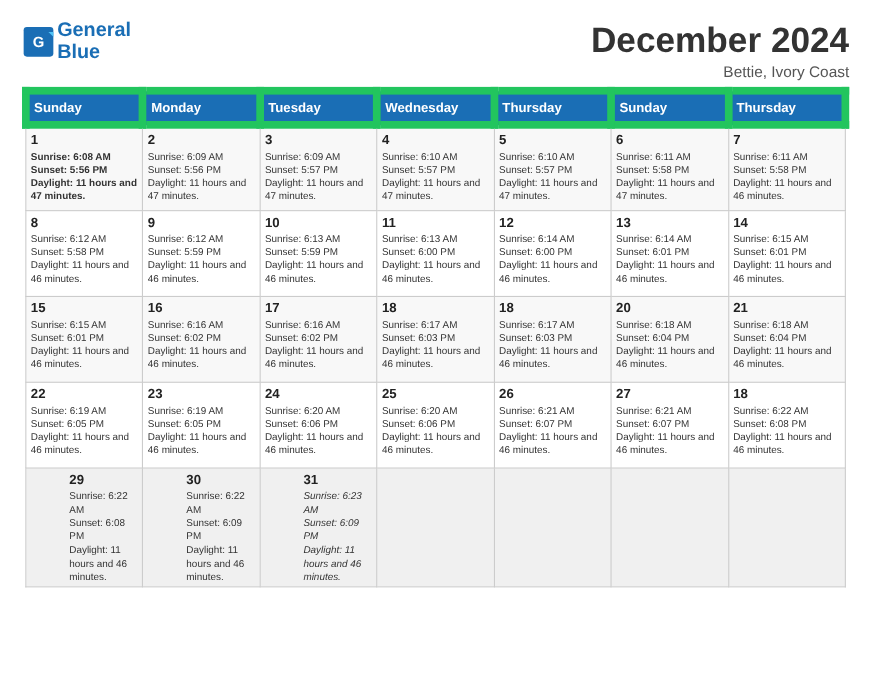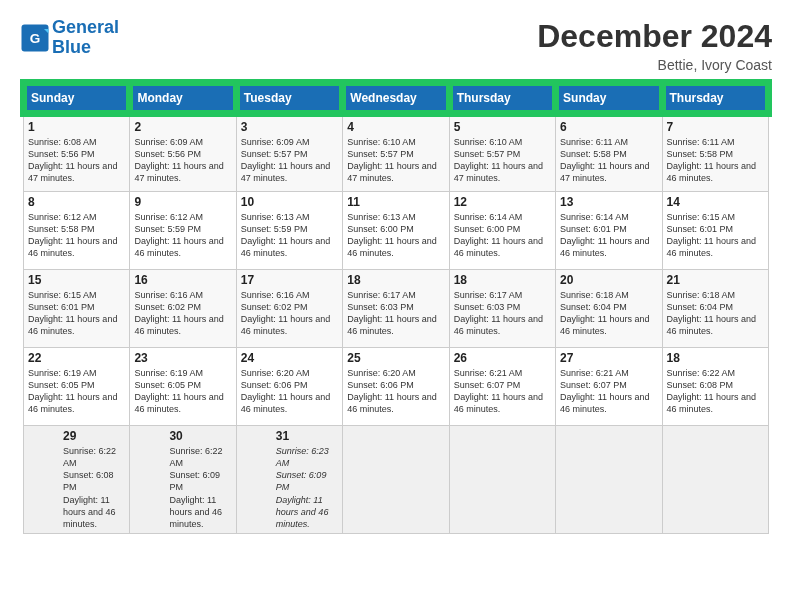--- a/index.html
+++ b/index.html
@@ -130,21 +130,21 @@
         <th>Wednesday</th>
         <th>Thursday</th>
         <th>Sunday</th>
         <th>Thursday</th>
       </tr>
     </thead>
     <tbody id="calendar-body">
     <tr>
           <td>
             <span class="day-num">1</span>
-            <div class="cell-text" style="white-space: pre-line;">Sunrise: 6:08 AM
+            <div class="cell-text" style="white-space: pre-line; font-weight: bold;">Sunrise: 6:08 AM
 Sunset: 5:56 PM
 Daylight: 11 hours and 47 minutes.</div>
           </td>
           <td>
             <span class="day-num">2</span>
             <div class="cell-text" style="white-space: pre-line;">Sunrise: 6:09 AM
 Sunset: 5:56 PM
 Daylight: 11 hours and 47 minutes.</div>
           </td>
           <td>

